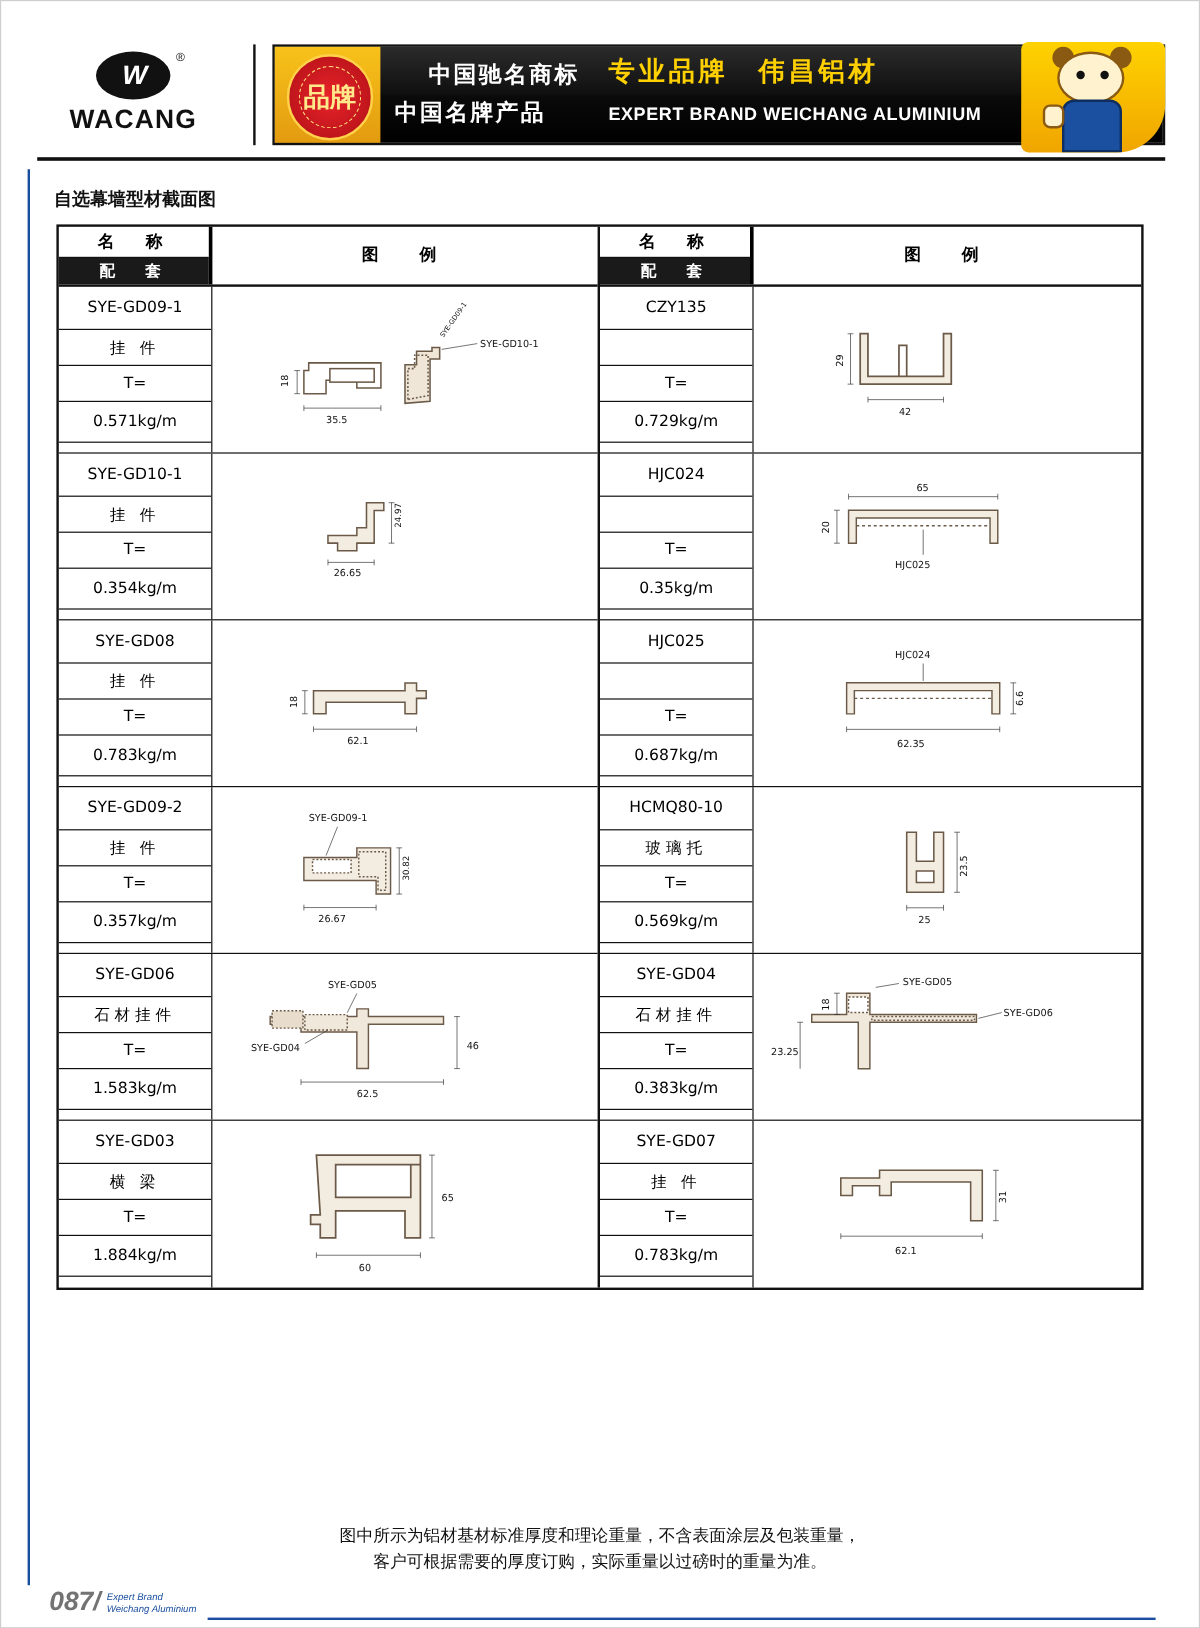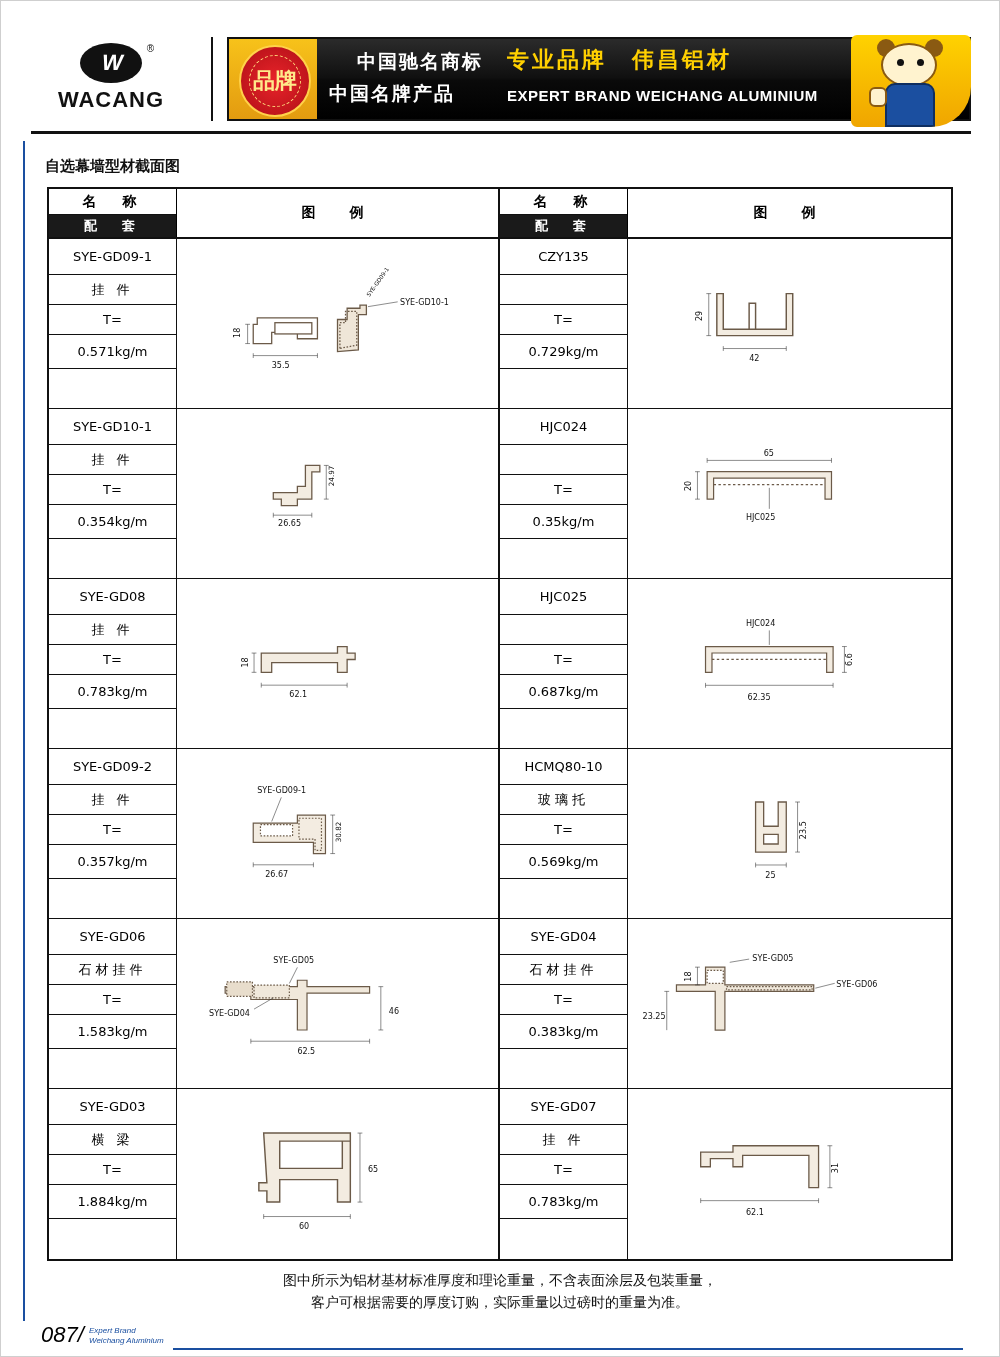--- a/index.html
+++ b/index.html
@@ -127,42 +127,42 @@
     border:2px solid #111;
     display:grid; grid-template-columns:1fr 1fr;
   }
   .col { }
   .col.left { border-right:2px solid #111; }
   .hdr {
     display:grid; grid-template-columns:128px 1fr;
     border-bottom:2px solid #111;
   }
   .hdr-name {
-    border-right:1px solid #000000;
+    border-right:3px solid #000000;
   }
   .hdr-name .nm {
     height:26px; display:flex; align-items:center; justify-content:center;
     font-size:14px; font-weight:bold; letter-spacing:6px;
     font-family:"DejaVu Sans", sans-serif;
     border-bottom:1px solid #111;
   }
   .hdr-name .pt {
     height:22px; display:flex; align-items:center; justify-content:center;
     background:#1a1a1a; color:#fff; font-size:13px; font-weight:bold; letter-spacing:6px;
     font-family:"DejaVu Sans", sans-serif;
   }
   .hdr-fig {
     display:flex; align-items:center; justify-content:center;
     font-size:14px; font-weight:bold; letter-spacing:10px;
     font-family:"DejaVu Sans", sans-serif;
   }
   .row {
     display:grid; grid-template-columns:128px 1fr;
     border-bottom:1px solid #111;
-    height:170px;
+    height:139px;
   }
   .row:last-child { border-bottom:none; }
   .cell-info {
     border-right:1px solid #111;
     display:flex; flex-direction:column;
   }
   .cell-info div {
     border-bottom:1px solid #111;
     display:flex; align-items:center; justify-content:center;
     font-size:13px;
@@ -181,21 +181,21 @@
   .footnote {
     position:absolute; left:46px; top:1268px; width:906px;
     text-align:center; font-size:14px; line-height:1.6; color:#111;
     font-family:"DejaVu Sans", sans-serif;
   }
   .footer-bar {
     position:absolute; left:0; bottom:0; width:1000px; height:34px;
   }
   .page-no {
     position:absolute; left:40px; bottom:8px;
-    font-size:22px; font-weight:normal; color:#000000; font-style:italic;
+    font-size:22px; font-weight:bold; color:#737373; font-style:italic;
   }
   .page-en {
     position:absolute; left:88px; bottom:10px;
     font-size:8px; color:#1a4fa0; line-height:1.25; font-style:italic;
   }
   .side-rule {
     position:absolute; left:172px; bottom:6px; width:790px; height:2px; background:#1a4fa0;
   }
   .left-edge {
     position:absolute; left:22px; top:140px; width:2px; height:1180px; background:#1a4fa0;

